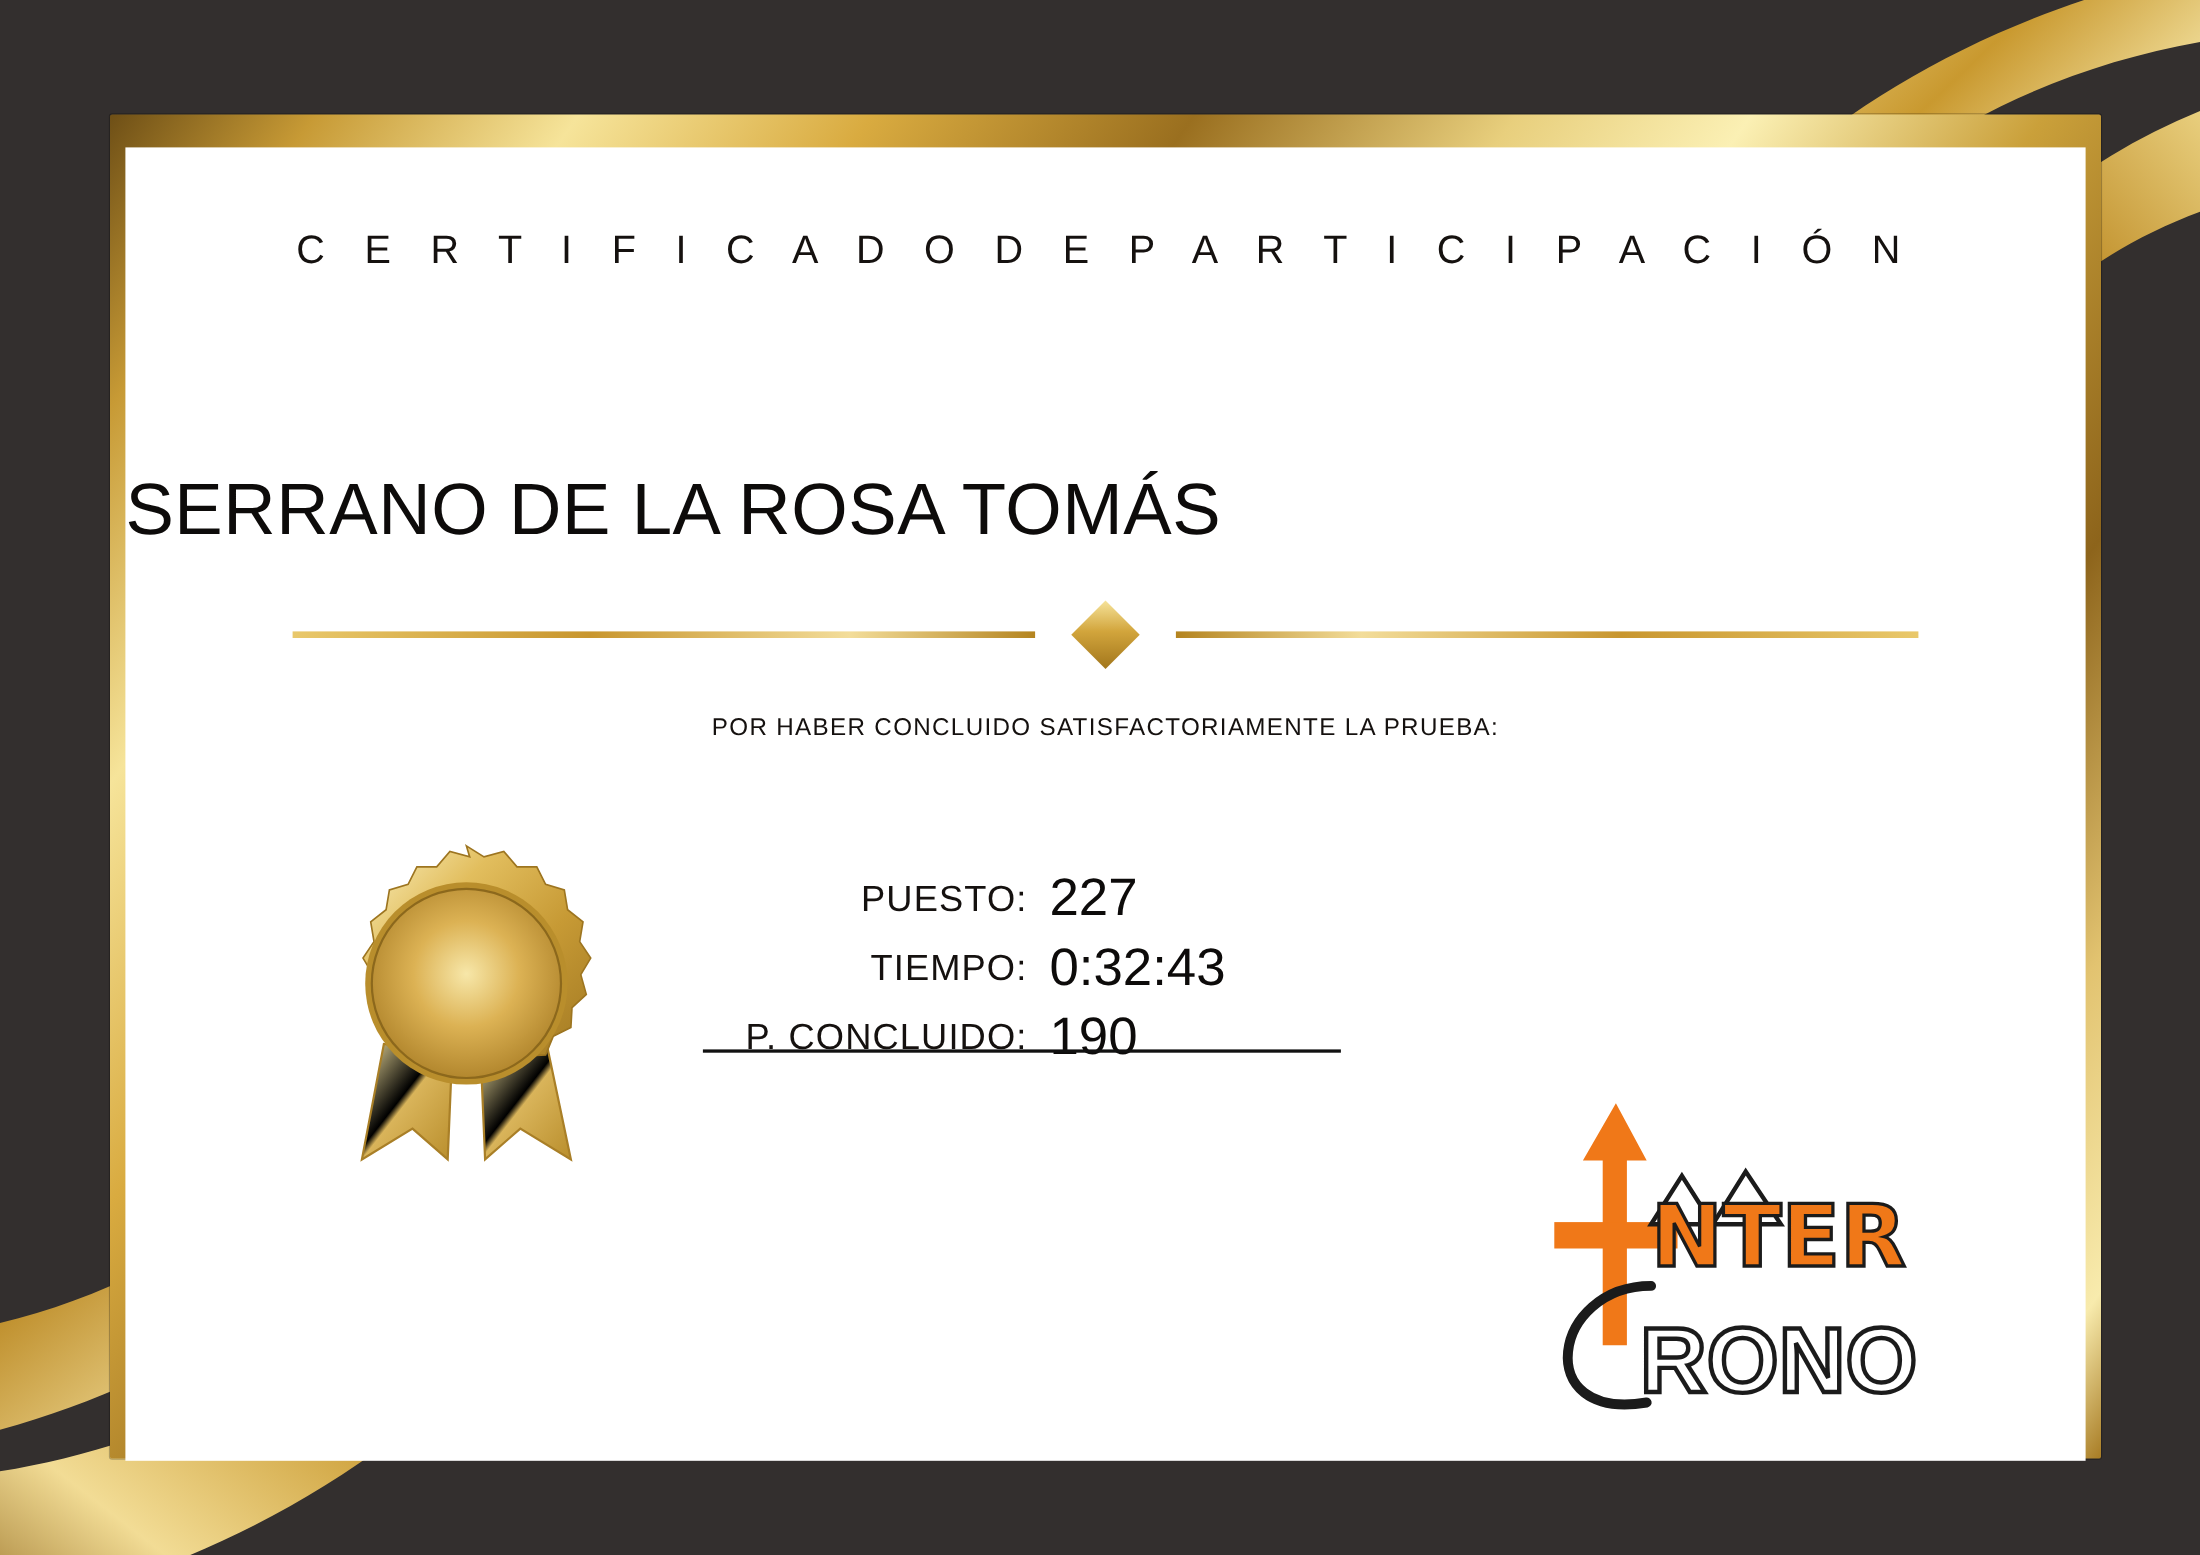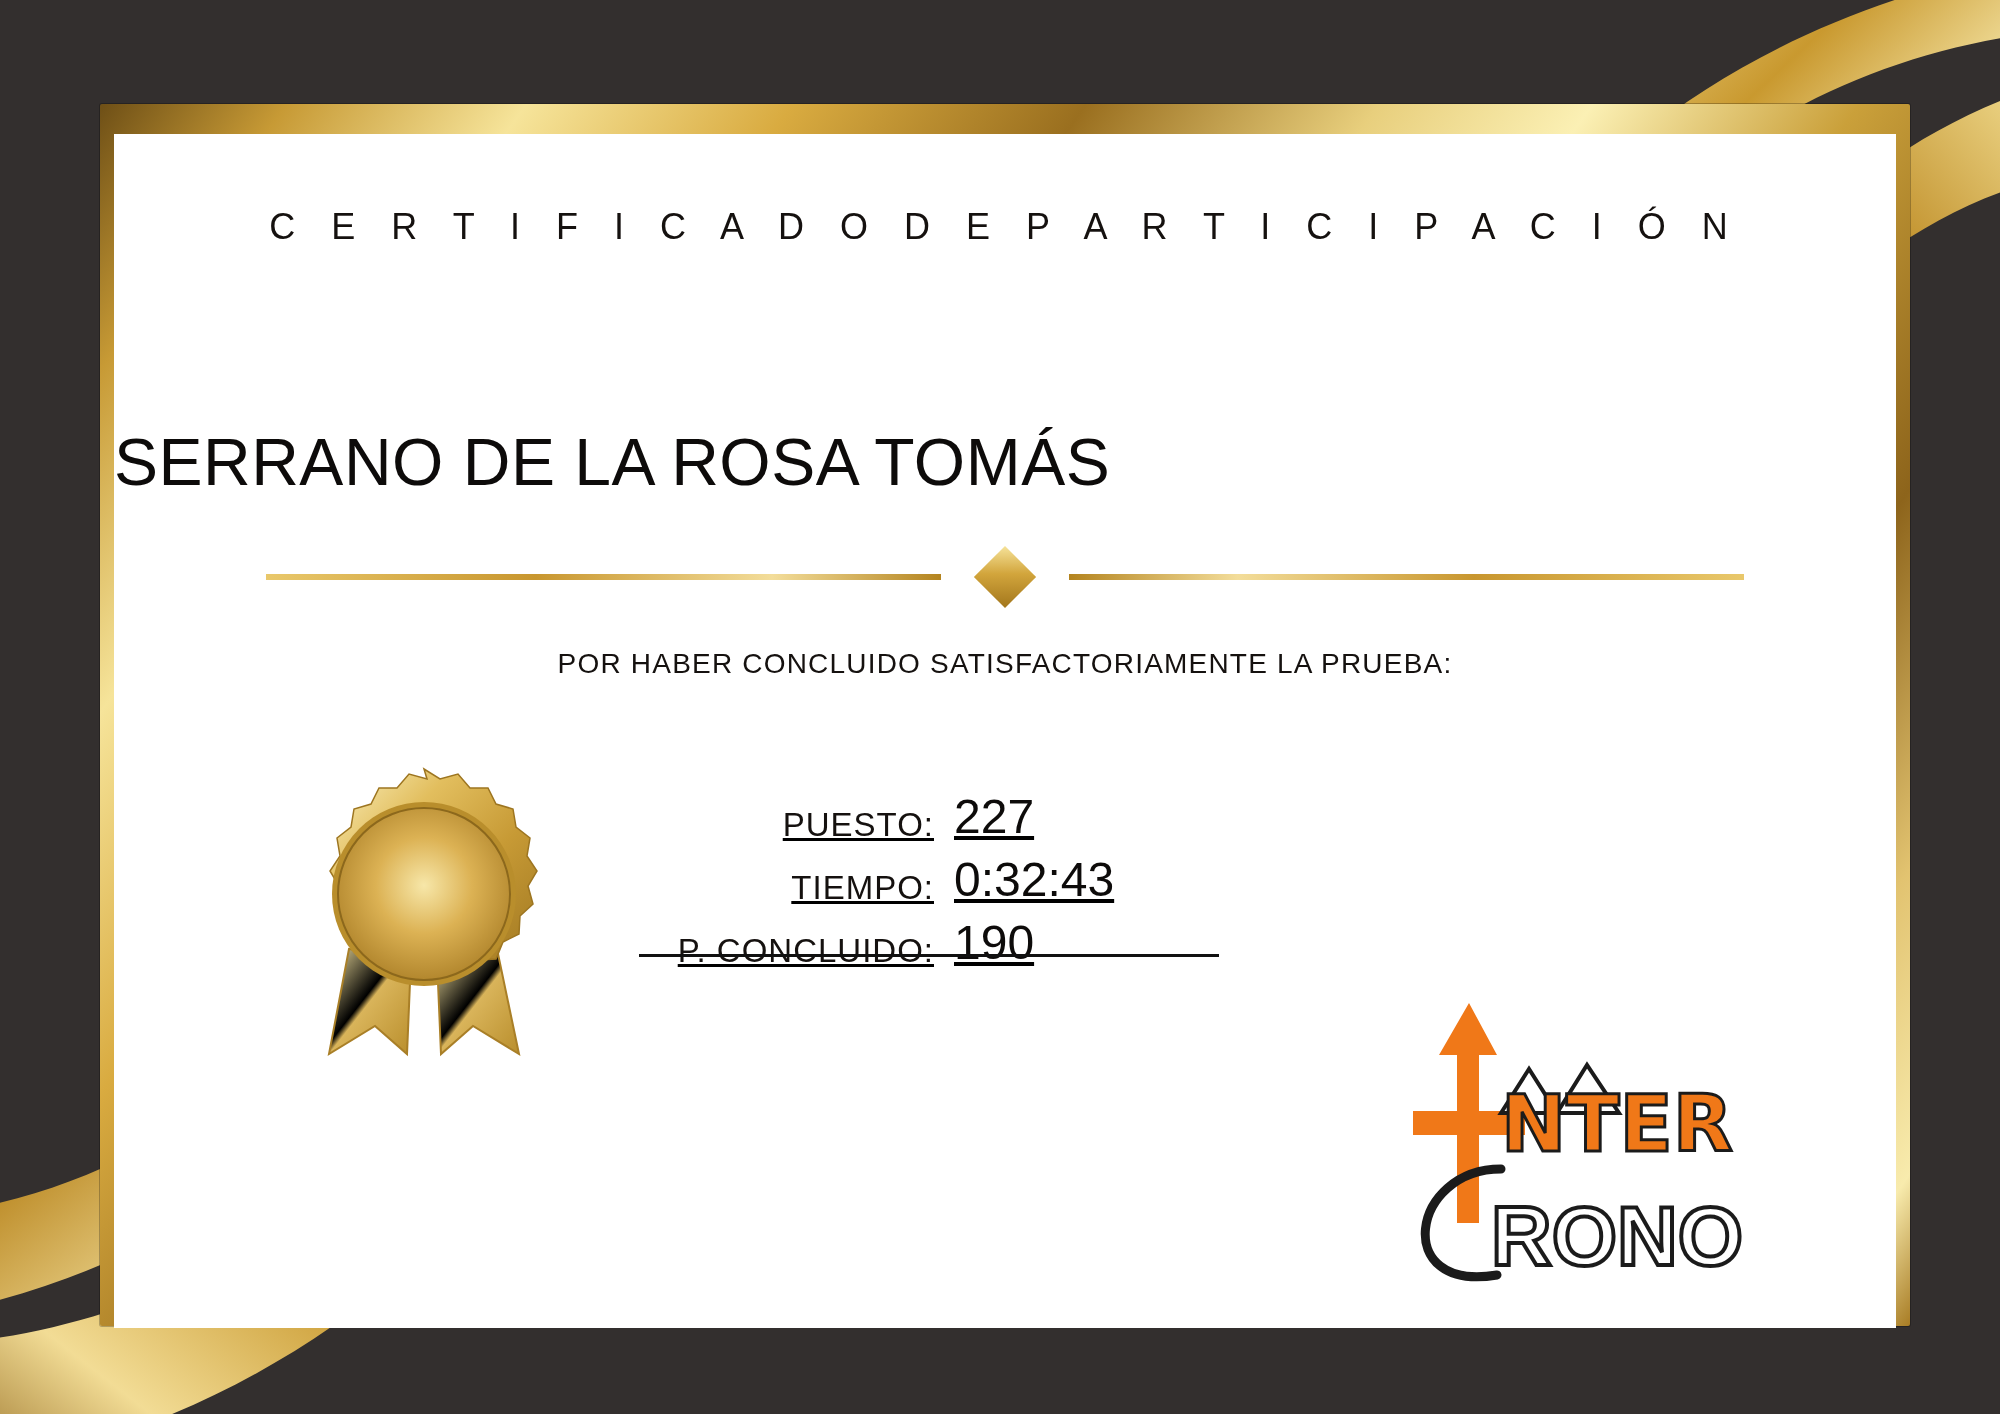--- a/index.html
+++ b/index.html
@@ -108,40 +108,39 @@
     background: linear-gradient(135deg, #f6e39a 0%, #d2a53c 45%, #a2761c 100%);
     flex: 0 0 auto;
   }
 
   .subtitle {
     position: absolute;
     top: 514px;
     left: 0;
     right: 0;
     text-align: center;
-    font-size: 28px;
+    font-size: 22px;
     letter-spacing: 1.2px;
     color: #15110f;
     font-weight: 400;
     white-space: nowrap;
   }
 
   
   .results {
     position: absolute;
     left: 510px;
     top: 655px;
     width: 600px;
   }
   .result-row {
     display: flex;
-    align-items: flex-end;
+    align-items: center;
     justify-content: flex-start;
     margin-bottom: 8px;
-    text-decoration: underline;
   }
   .result-label {
     width: 310px;
     text-align: right;
     font-size: 33px;
     letter-spacing: 1px;
     color: #15110f;
   }
   .result-value {
     margin-left: 20px;

